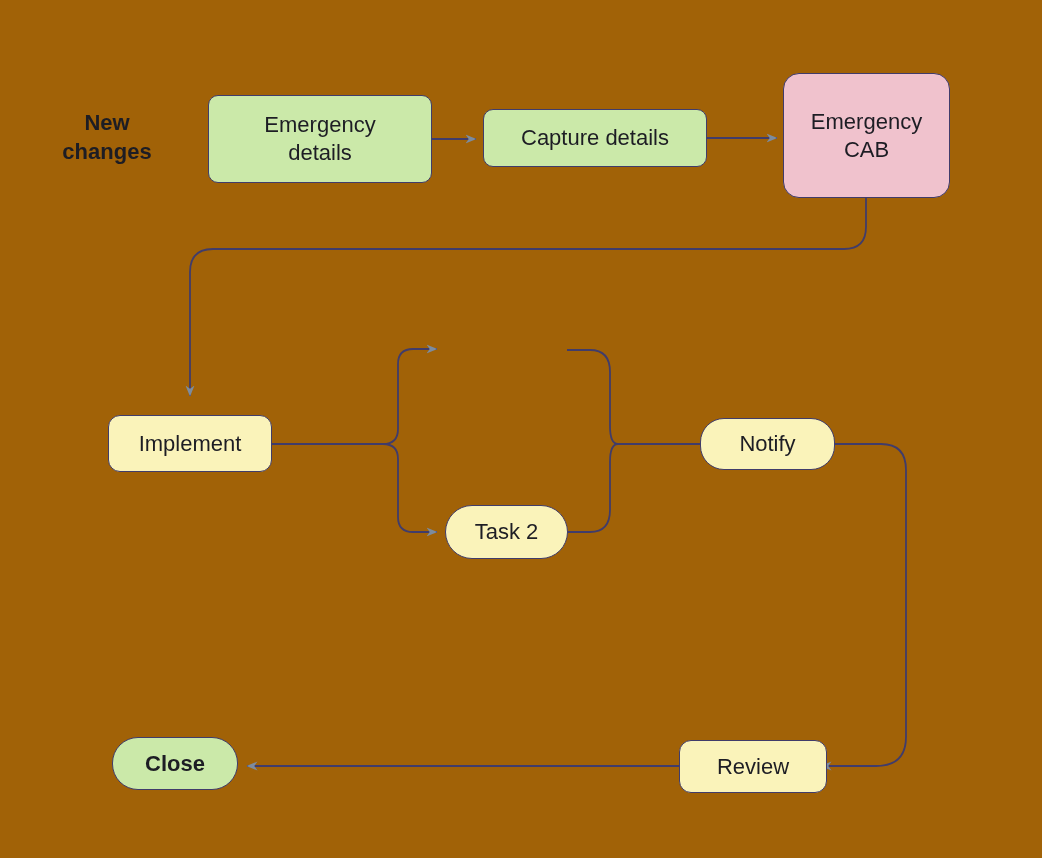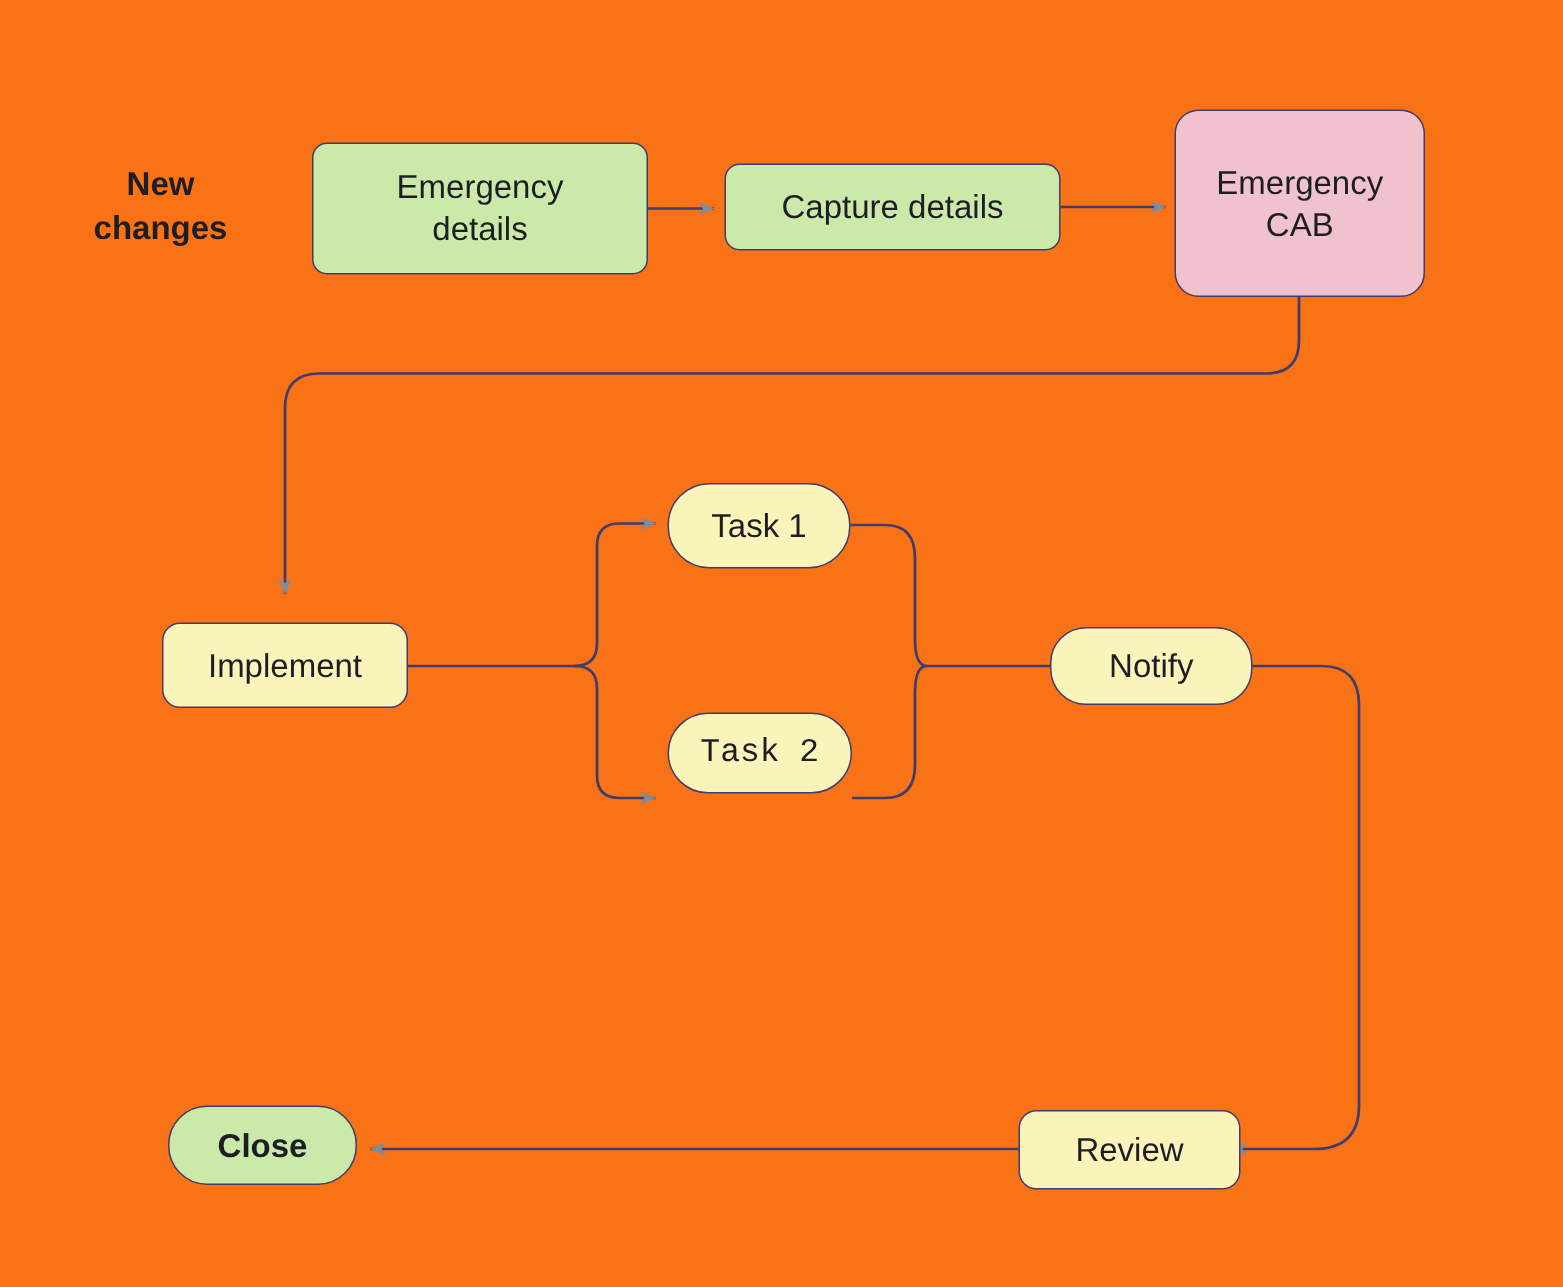--- a/index.html
+++ b/index.html
@@ -1,20 +1,20 @@
 <!DOCTYPE html>
 <html><head>
 <meta charset="utf-8">
 <style>
   html, body { margin: 0; padding: 0; background: #ffffff; }
   #canvas {
     position: relative;
     width: 1042px;
     height: 858px;
-    background: #f97316;
+    background: #a16207;
     font-family: "Liberation Sans", "DejaVu Sans", sans-serif;
     overflow: hidden;
   }
   #edges {
     position: absolute;
     left: 0; top: 0;
     width: 1042px; height: 858px;
   }
   .edge {
     fill: none;
@@ -101,25 +101,22 @@
 
   <div class="node pink" style="left:783px; top:73px; width:167px; height:125px; border-radius:16px;">
     <span>Emergency</span>
     <span>CAB</span>
   </div>
 
   <div class="node yellow" style="left:108px; top:415px; width:164px; height:57px; border-radius:12px;align-items:center;">
     <span>Implement</span>
   </div>
 
-  <div class="node yellow" style="left:445px; top:322px; width:122px; height:57px; border-radius:28px;">
-    <span>Task 1</span>
-  </div>
 
-  <div class="node yellow" style="left:445px; top:475px; width:123px; height:54px; border-radius:27px;font-family:Liberation Mono, monospace;">
+  <div class="node yellow" style="left:445px; top:505px; width:123px; height:54px; border-radius:27px;">
     <span>Task 2</span>
   </div>
 
   <div class="node yellow" style="left:700px; top:418px; width:135px; height:52px; border-radius:24px;">
     <span>Notify</span>
   </div>
 
   <div class="node yellow" style="left:679px; top:740px; width:148px; height:53px; border-radius:12px;">
     <span>Review</span>
   </div>

